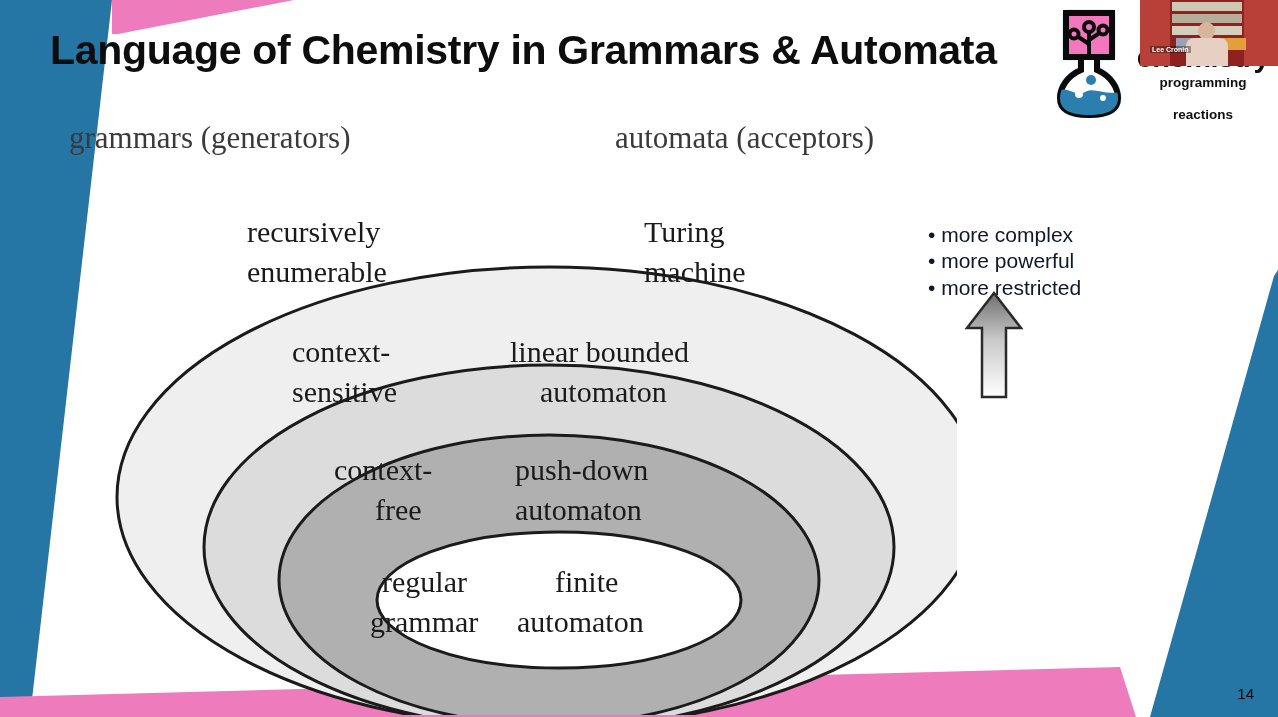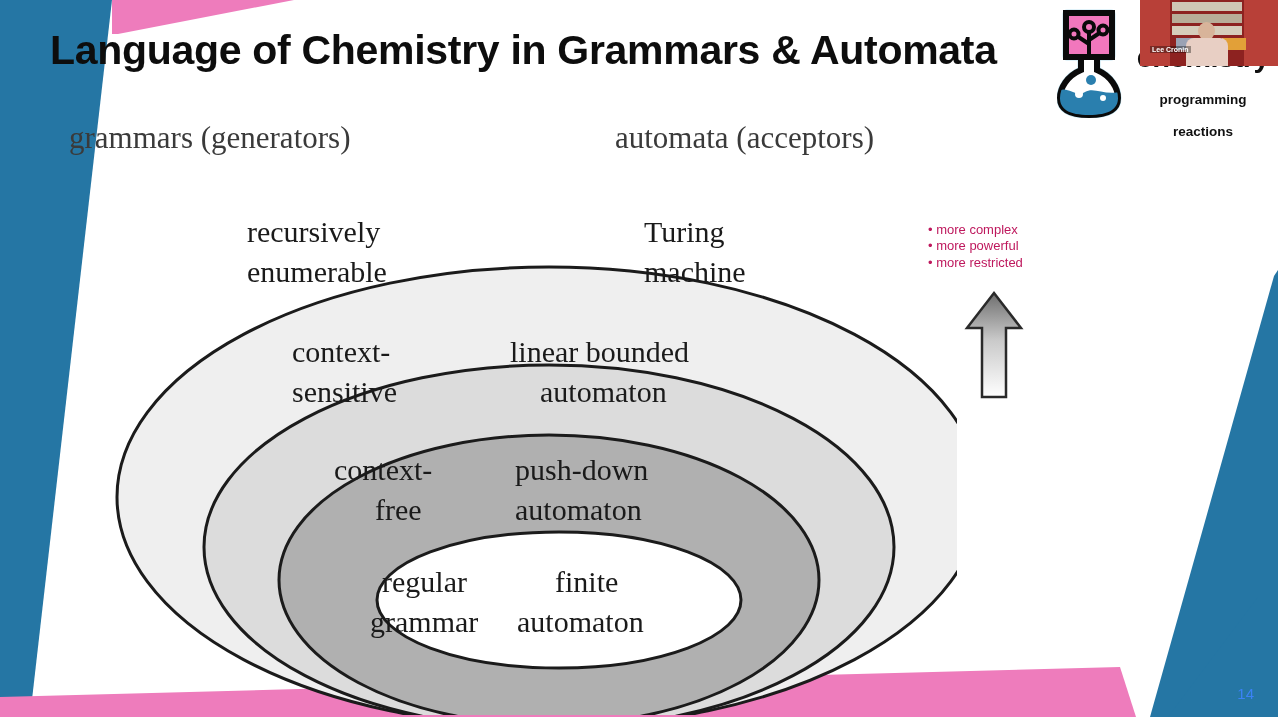--- a/index.html
+++ b/index.html
@@ -88,21 +88,21 @@
   }
   .brand-chem {
     font-size: 29px;
     font-weight: bold;
     letter-spacing: -0.5px;
     margin-top: -2px;
   }
   .brand-sub {
     font-size: 13.5px;
     font-weight: bold;
-    margin-top: 20px;
+    margin-top: 3px;
     line-height: 1.2;
   }
 
   
   #webcam {
     position: absolute;
     left: 1140px; top: 0;
     width: 138px; height: 66px;
     overflow: hidden;
     background: #8d2220;
@@ -156,37 +156,37 @@
   .venn-head {
     font-family: "Liberation Serif", serif;
     font-size: 31px;
     fill: #3a3a3a;
   }
 
   
   #notes {
     position: absolute;
     left: 928px; top: 222px;
-    font-size: 13px;
-    color: #be185d;
+    font-size: 21px;
+    color: #0f172a;
     line-height: 1.26;
   }
   #notes div { white-space: nowrap; }
 
   #arrow-wrap {
     position: absolute;
     left: 963px; top: 290px;
   }
 
   
   #page-number {
     position: absolute;
     right: 24px; bottom: 15px;
     font-size: 15px;
-    color: #3b82f6;
+    color: #000000;
     font-weight: normal;
   }
 </style>
 </head>
 <body>
 
 <div id="slide">
 
   <div class="deco" id="deco-left-blue"></div>
   <div class="deco" id="deco-top-pink"></div>

